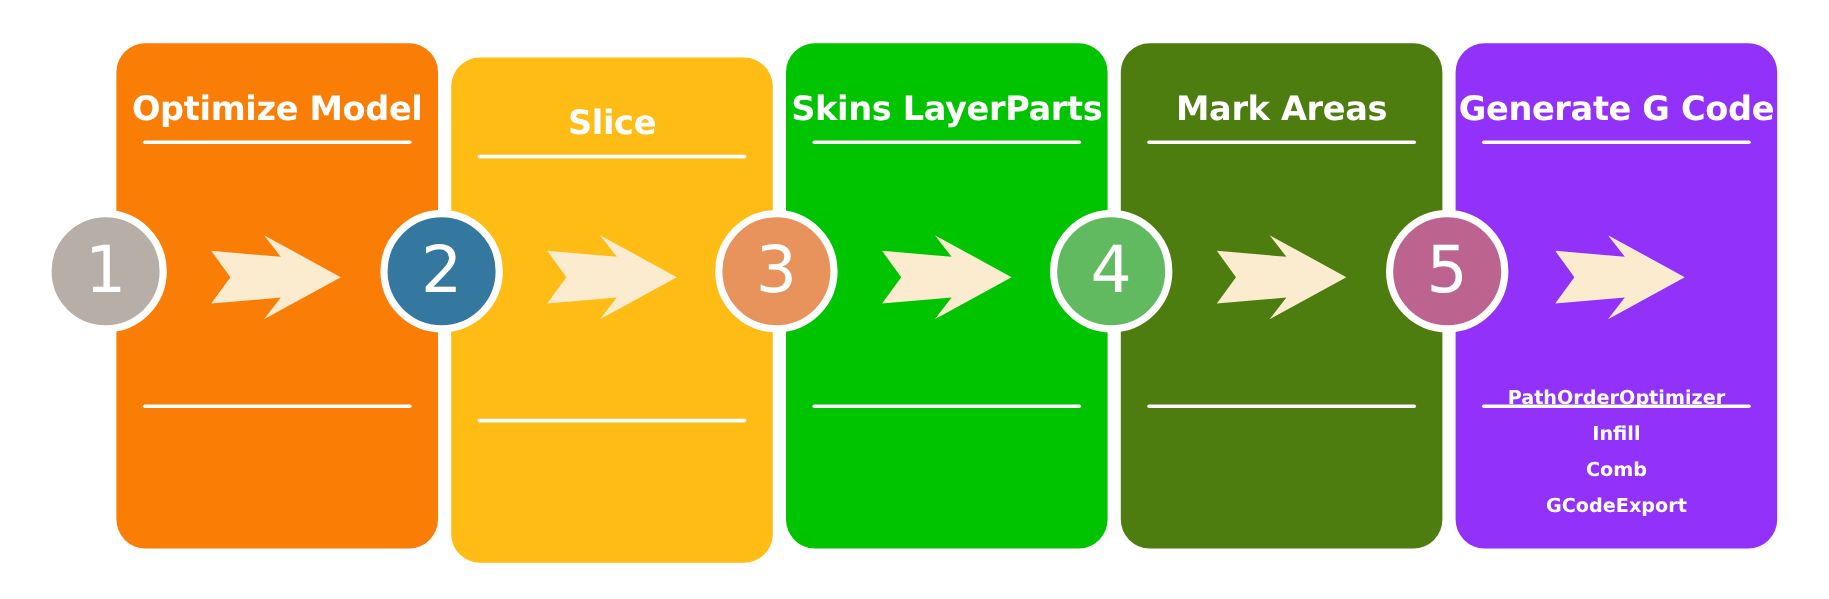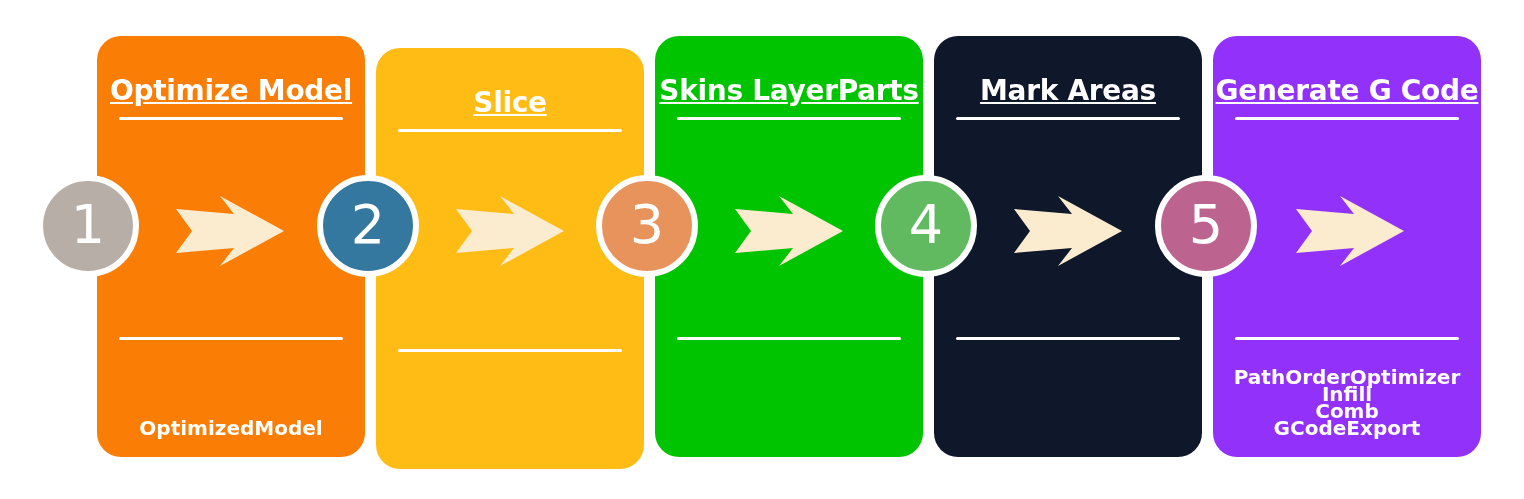--- a/index.html
+++ b/index.html
@@ -33,42 +33,41 @@
     left: 0;
     right: 0;
     top: 38px;
     text-align: center;
     color: #ffffff;
     font-size: 28px;
     font-weight: bold;
     letter-spacing: -0.3px;
     line-height: 34px;
     white-space: nowrap;
-    text-decoration: underline;
   }
   .rule {
     position: absolute;
     height: 3px;
     background: #ffffff;
     border-radius: 2px;
     left: 22px;
     right: 22px;
   }
   .rule-top { top: 81px; }
   .rule-bottom { top: 301px; }
   .panel-sub {
     position: absolute;
     left: 8px;
     right: 8px;
     bottom: 20px;
     text-align: center;
     color: #ffffff;
-    font-size: 20px;
+    font-size: 16px;
     font-weight: bold;
-    line-height: 17px;
+    line-height: 30px;
     white-space: pre-line;
   }
 
   
   .step-circle {
     position: absolute;
     top: 175px;
     width: 102px;
     height: 102px;
     border-radius: 50%;
@@ -100,36 +99,35 @@
 </style>
 </head>
 <body>
 
 <div id="stage" style="background: rgb(255, 255, 255);">
 
   <div class="panel" id="panel-0" style="left: 97px; width: 268px; background: rgb(250, 125, 5);">
     <div class="panel-title">Optimize Model</div>
     <div class="rule rule-top" style="background: rgb(255, 255, 255);"></div>
     <div class="rule rule-bottom" style="background: rgb(255, 255, 255);"></div>
-    <div class="panel-sub">OptimizedModel</div>
   </div>
 
   <div class="panel" id="panel-1" style="left: 376px; width: 268px; background: rgb(255, 188, 20); margin-top: 12px;">
     <div class="panel-title">Slice</div>
     <div class="rule rule-top" style="background: rgb(255, 255, 255);"></div>
     <div class="rule rule-bottom" style="background: rgb(255, 255, 255);"></div>
   </div>
 
   <div class="panel" id="panel-2" style="left: 655px; width: 268px; background: rgb(0, 196, 0);">
     <div class="panel-title">Skins LayerParts</div>
     <div class="rule rule-top" style="background: rgb(255, 255, 255);"></div>
     <div class="rule rule-bottom" style="background: rgb(255, 255, 255);"></div>
   </div>
 
-  <div class="panel" id="panel-3" style="left: 934px; width: 268px; background: #0f172a;">
+  <div class="panel" id="panel-3" style="left: 934px; width: 268px; background: #4d7c0f;">
     <div class="panel-title">Mark Areas</div>
     <div class="rule rule-top" style="background: rgb(255, 255, 255);"></div>
     <div class="rule rule-bottom" style="background: rgb(255, 255, 255);"></div>
   </div>
 
   <div class="panel" id="panel-4" style="left: 1213px; width: 268px; background: rgb(146, 49, 250);">
     <div class="panel-title">Generate G Code</div>
     <div class="rule rule-top" style="background: rgb(255, 255, 255);"></div>
     <div class="rule rule-bottom" style="background: rgb(255, 255, 255);"></div>
     <div class="panel-sub">PathOrderOptimizer

